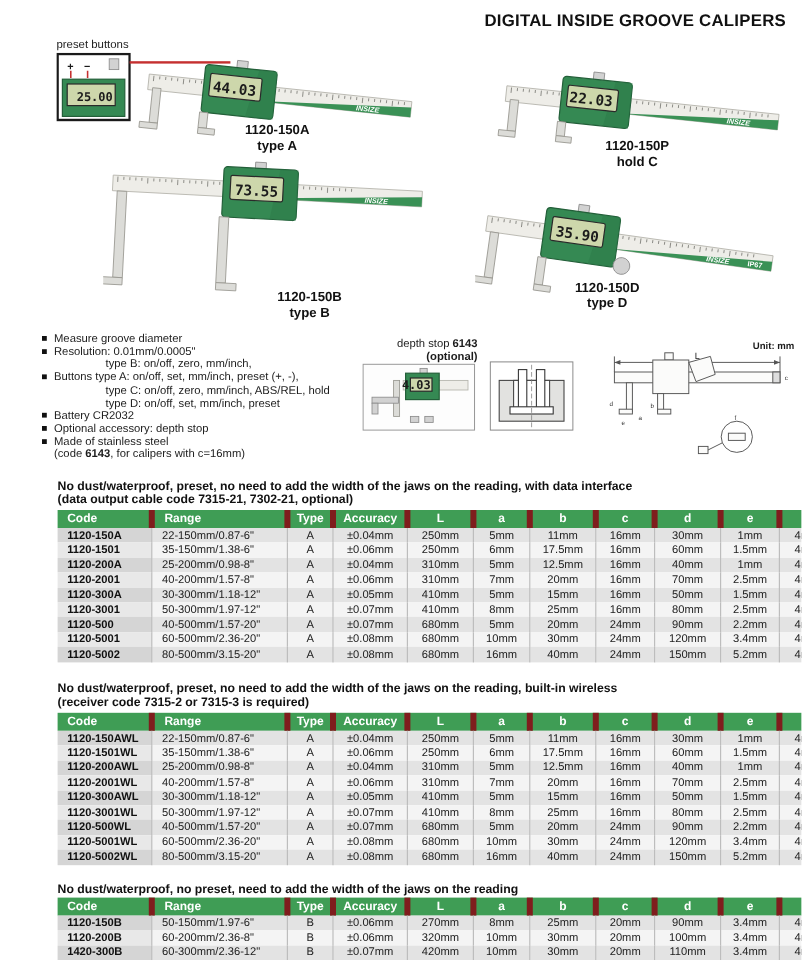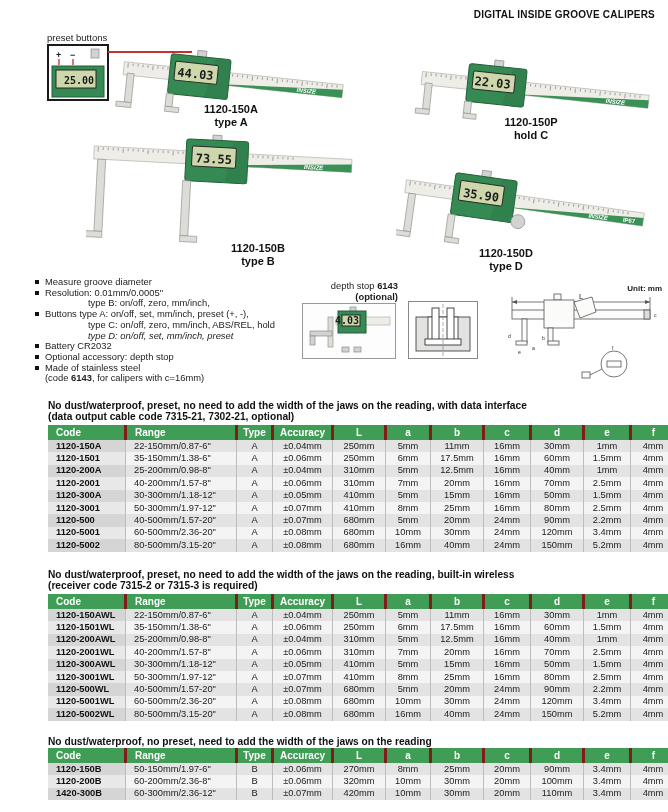--- a/index.html
+++ b/index.html
@@ -2,21 +2,21 @@
 <html><head>
 <meta charset="utf-8">
 <style>
   html,body{margin:0;padding:0;background:#fff;}
   .page{
     position:relative;width:668px;height:812px;background:#ffffff;
     font-family:"Liberation Sans",sans-serif;color:#1a1a1a;overflow:hidden;
   }
   .abs{position:absolute;}
   .page-title{
-    position:absolute;top:9px;right:13px;font-size:10px;font-weight:bold;
+    position:absolute;top:9px;right:13px;font-size:14px;font-weight:bold;
     letter-spacing:.2px;color:#111;
   }
   .preset-label{position:absolute;left:47px;top:32px;font-size:9.5px;color:#222;}
   .red-line{position:absolute;left:108px;top:51px;width:84px;height:2px;background:#c53030;}
   .caption{position:absolute;width:106px;text-align:center;font-weight:bold;font-size:11px;line-height:12.5px;color:#111;}
   .feat{position:absolute;left:35px;top:277px;width:278px;font-size:9.4px;line-height:10.7px;color:#1c1c1c;}
   .feature-line{white-space:nowrap;}
   .bullet{display:inline-block;width:4px;height:4px;background:#111;margin-right:6px;vertical-align:1px;}
   .ds-caption{position:absolute;left:300px;top:281px;width:98px;text-align:right;font-size:9.4px;line-height:10.5px;color:#1c1c1c;}
   
@@ -30,21 +30,21 @@
   .tick{stroke:#6b6b65;stroke-width:.6;fill:none;}
   .metal{fill:#d2d2d2;stroke:#8b8b8b;stroke-width:.7;}
   .beam{fill:#eeede8;stroke:#b3b2aa;stroke-width:.7;}
   .band{fill:#3a9156;}
   .draw{stroke:#555;fill:none;stroke-width:.8;}
   .drawfill{stroke:#555;fill:#fbfbfa;stroke-width:.8;}
   .dimtxt{font-size:5.2px;fill:#333;font-family:"Liberation Sans",sans-serif;}
   
   .tbl-head{position:absolute;left:48px;width:582px;font-size:10.2px;font-weight:bold;line-height:11.3px;color:#111;}
   table.spec{position:absolute;left:48px;border-collapse:collapse;table-layout:fixed;width:581px;}
-  table.spec th{background:#3f9d55;color:#fff;font-size:10px;font-weight:bold;height:15px;padding:0;border-right:3px solid #7f1d1d;}
+  table.spec th{background:#3f9d55;color:#fff;font-size:10px;font-weight:bold;height:15px;padding:0;border-right:5px solid #7f1d1d;}
   table.spec th:last-child{border-right:none;}
   table.spec td{font-size:9.3px;height:12.4px;padding:0;text-align:center;color:#222;border-right:1px solid #bdbdbd;line-height:1;}
   table.spec td:last-child{border-right:none;}
   table.spec th.c0,table.spec th.c1,table.spec td.c0,table.spec td.c1{text-align:left;padding-left:8px;}
   table.spec td.c0{font-weight:bold;color:#111;}
   table.spec tbody tr:nth-child(odd) td{background:#e3e3e3;}
   table.spec tbody tr:nth-child(odd) td.c0{background:#d5d5d5;}
   table.spec tbody tr:nth-child(even) td{background:#f4f4f4;}
   table.spec tbody tr:nth-child(even) td.c0{background:#e8e8e8;}
   .c0{width:68px}.c1{width:100px}.c2{width:33px}.c3{width:57px}.c4{width:50px}
@@ -148,32 +148,32 @@
       <rect x="84" y="4" width="9" height="8" class="metal"></rect>
       <rect x="58" y="10" width="62" height="42" rx="3" class="headgreen"></rect>
       <polygon points="105,10 120,10 120,52 98,52" fill="#2c7a49" opacity="0.55"></polygon>
       <circle cx="126" cy="50" r="7" class="metal"></circle>
       <rect x="64" y="17" width="44" height="20" rx="1.5" class="lcd"></rect>
       <text x="104" y="33" class="digits">35.90</text>
       <rect x="56" y="52" width="7" height="23" class="jaw"></rect>
       <rect x="56" y="75" width="14" height="5" class="jaw"></rect>
     </g>
   </svg>
-  <div class="caption" style="left:453px;top:247px">
+  <div class="caption" style="left:453px;top:234px">
     <div>1120-150D</div>
     <div>type D</div>
   </div>
 
   <div class="feat" id="features-list">
       <div class="feature-line"><span class="bullet"></span><span>Measure groove diameter</span></div>
       <div class="feature-line"><span class="bullet"></span><span>Resolution: 0.01mm/0.0005"</span></div>
       <div class="feature-line" style="padding-left: 53px;"><span>type B: on/off, zero, mm/inch,</span></div>
       <div class="feature-line"><span class="bullet"></span><span>Buttons type A: on/off, set, mm/inch, preset (+, -),</span></div>
       <div class="feature-line" style="padding-left: 53px;"><span>type C: on/off, zero, mm/inch, ABS/REL, hold</span></div>
-      <div class="feature-line" style="padding-left: 53px; font-style: italic;"><span>type D: on/off, set, mm/inch, preset</span></div>
+      <div class="feature-line" style="padding-left: 53px;"><span>type D: on/off, set, mm/inch, preset</span></div>
       <div class="feature-line"><span class="bullet"></span><span>Battery CR2032</span></div>
       <div class="feature-line"><span class="bullet"></span><span>Optional accessory: depth stop</span></div>
       <div class="feature-line"><span class="bullet"></span><span>Made of stainless steel</span></div>
       <div class="feature-line" style="padding-left: 10px;"><span>(code </span><span style="font-weight: bold;">6143</span><span>, for calipers with c=16mm)</span></div>
     </div>
 
   <div class="ds-caption">
     <div>
       <span>depth stop </span><span style="font-weight:bold">6143</span>
     </div>

